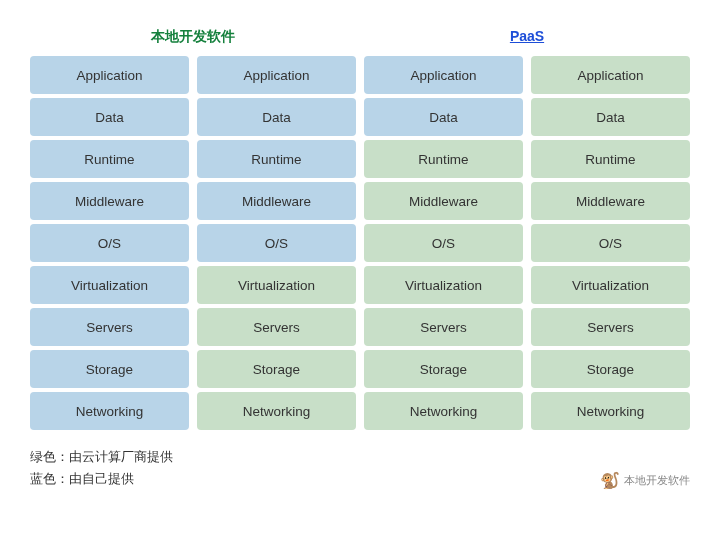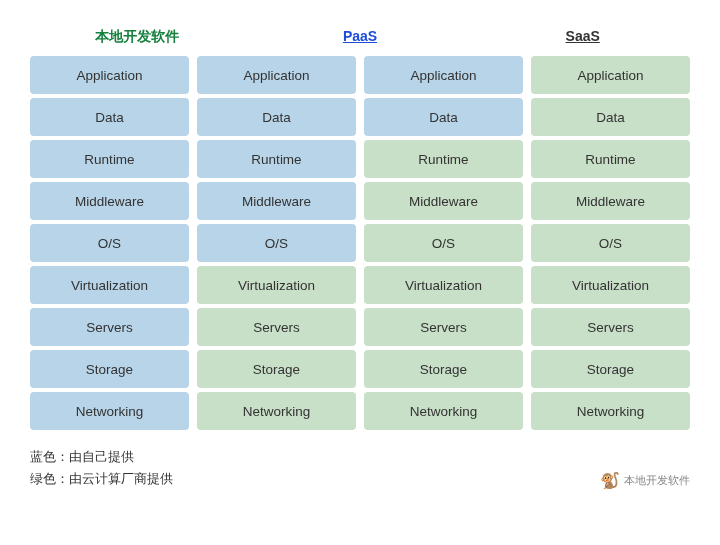--- a/index.html
+++ b/index.html
@@ -26,21 +26,20 @@
 <div class="main-container">
 
   <div class="header-row">
     
   </div>
 
   <div id="content-area">
       <div style="display: flex; flex-direction: row; gap: 8px; margin-bottom: 10px;">
         <div style="flex: 1 1 0%; text-align: center; font-weight: bold; font-size: 14px; color: #15803d;">本地开发软件</div>
         <div style="flex: 1 1 0%; text-align: center; font-weight: bold; font-size: 14px; color: #1d4ed8; text-decoration: underline;">PaaS</div>
-        <div style="flex: 1 1 0%; text-align: center; font-weight: bold; font-size: 14px; color: rgb(51, 51, 51); text-decoration: underline;">SaaS</div>
       </div>
       <div style="display: flex; flex-direction: row; gap: 8px;">
         <div style="display: flex; flex-direction: column; gap: 4px; flex: 1 1 0%;">
           <div style="display: flex; align-items: center; justify-content: center; height: 38px; border-radius: 4px; font-size: 13.5px; color: rgb(51, 51, 51); text-align: center; background-color: rgb(184, 212, 232);">Application</div>
           <div style="display: flex; align-items: center; justify-content: center; height: 38px; border-radius: 4px; font-size: 13.5px; color: rgb(51, 51, 51); text-align: center; background-color: rgb(184, 212, 232);">Data</div>
           <div style="display: flex; align-items: center; justify-content: center; height: 38px; border-radius: 4px; font-size: 13.5px; color: rgb(51, 51, 51); text-align: center; background-color: rgb(184, 212, 232);">Runtime</div>
           <div style="display: flex; align-items: center; justify-content: center; height: 38px; border-radius: 4px; font-size: 13.5px; color: rgb(51, 51, 51); text-align: center; background-color: rgb(184, 212, 232);">Middleware</div>
           <div style="display: flex; align-items: center; justify-content: center; height: 38px; border-radius: 4px; font-size: 13.5px; color: rgb(51, 51, 51); text-align: center; background-color: rgb(184, 212, 232);">O/S</div>
           <div style="display: flex; align-items: center; justify-content: center; height: 38px; border-radius: 4px; font-size: 13.5px; color: rgb(51, 51, 51); text-align: center; background-color: rgb(184, 212, 232);">Virtualization</div>
           <div style="display: flex; align-items: center; justify-content: center; height: 38px; border-radius: 4px; font-size: 13.5px; color: rgb(51, 51, 51); text-align: center; background-color: rgb(184, 212, 232);">Servers</div>
@@ -76,22 +75,22 @@
           <div style="display: flex; align-items: center; justify-content: center; height: 38px; border-radius: 4px; font-size: 13.5px; color: rgb(51, 51, 51); text-align: center; background-color: rgb(200, 223, 200);">Middleware</div>
           <div style="display: flex; align-items: center; justify-content: center; height: 38px; border-radius: 4px; font-size: 13.5px; color: rgb(51, 51, 51); text-align: center; background-color: rgb(200, 223, 200);">O/S</div>
           <div style="display: flex; align-items: center; justify-content: center; height: 38px; border-radius: 4px; font-size: 13.5px; color: rgb(51, 51, 51); text-align: center; background-color: rgb(200, 223, 200);">Virtualization</div>
           <div style="display: flex; align-items: center; justify-content: center; height: 38px; border-radius: 4px; font-size: 13.5px; color: rgb(51, 51, 51); text-align: center; background-color: rgb(200, 223, 200);">Servers</div>
           <div style="display: flex; align-items: center; justify-content: center; height: 38px; border-radius: 4px; font-size: 13.5px; color: rgb(51, 51, 51); text-align: center; background-color: rgb(200, 223, 200);">Storage</div>
           <div style="display: flex; align-items: center; justify-content: center; height: 38px; border-radius: 4px; font-size: 13.5px; color: rgb(51, 51, 51); text-align: center; background-color: rgb(200, 223, 200);">Networking</div>
         </div>
       </div>
       <div style="margin-top: 16px; display: flex; flex-direction: row; justify-content: space-between; align-items: flex-end;">
         <div style="font-size: 13px; color: rgb(51, 51, 51); line-height: 1.7;">
+          <div>绿色：由云计算厂商提供</div>
           <div>蓝色：由自己提供</div>
-          <div>绿色：由云计算厂商提供</div>
         </div>
         <div style="font-size: 11px; color: rgb(136, 136, 136); display: flex; align-items: center; gap: 4px;">
           <span style="font-size: 16px;">🐒</span>
           <span>本地开发软件</span>
         </div>
       </div>
     </div>
 </div>
 
 </body></html>

